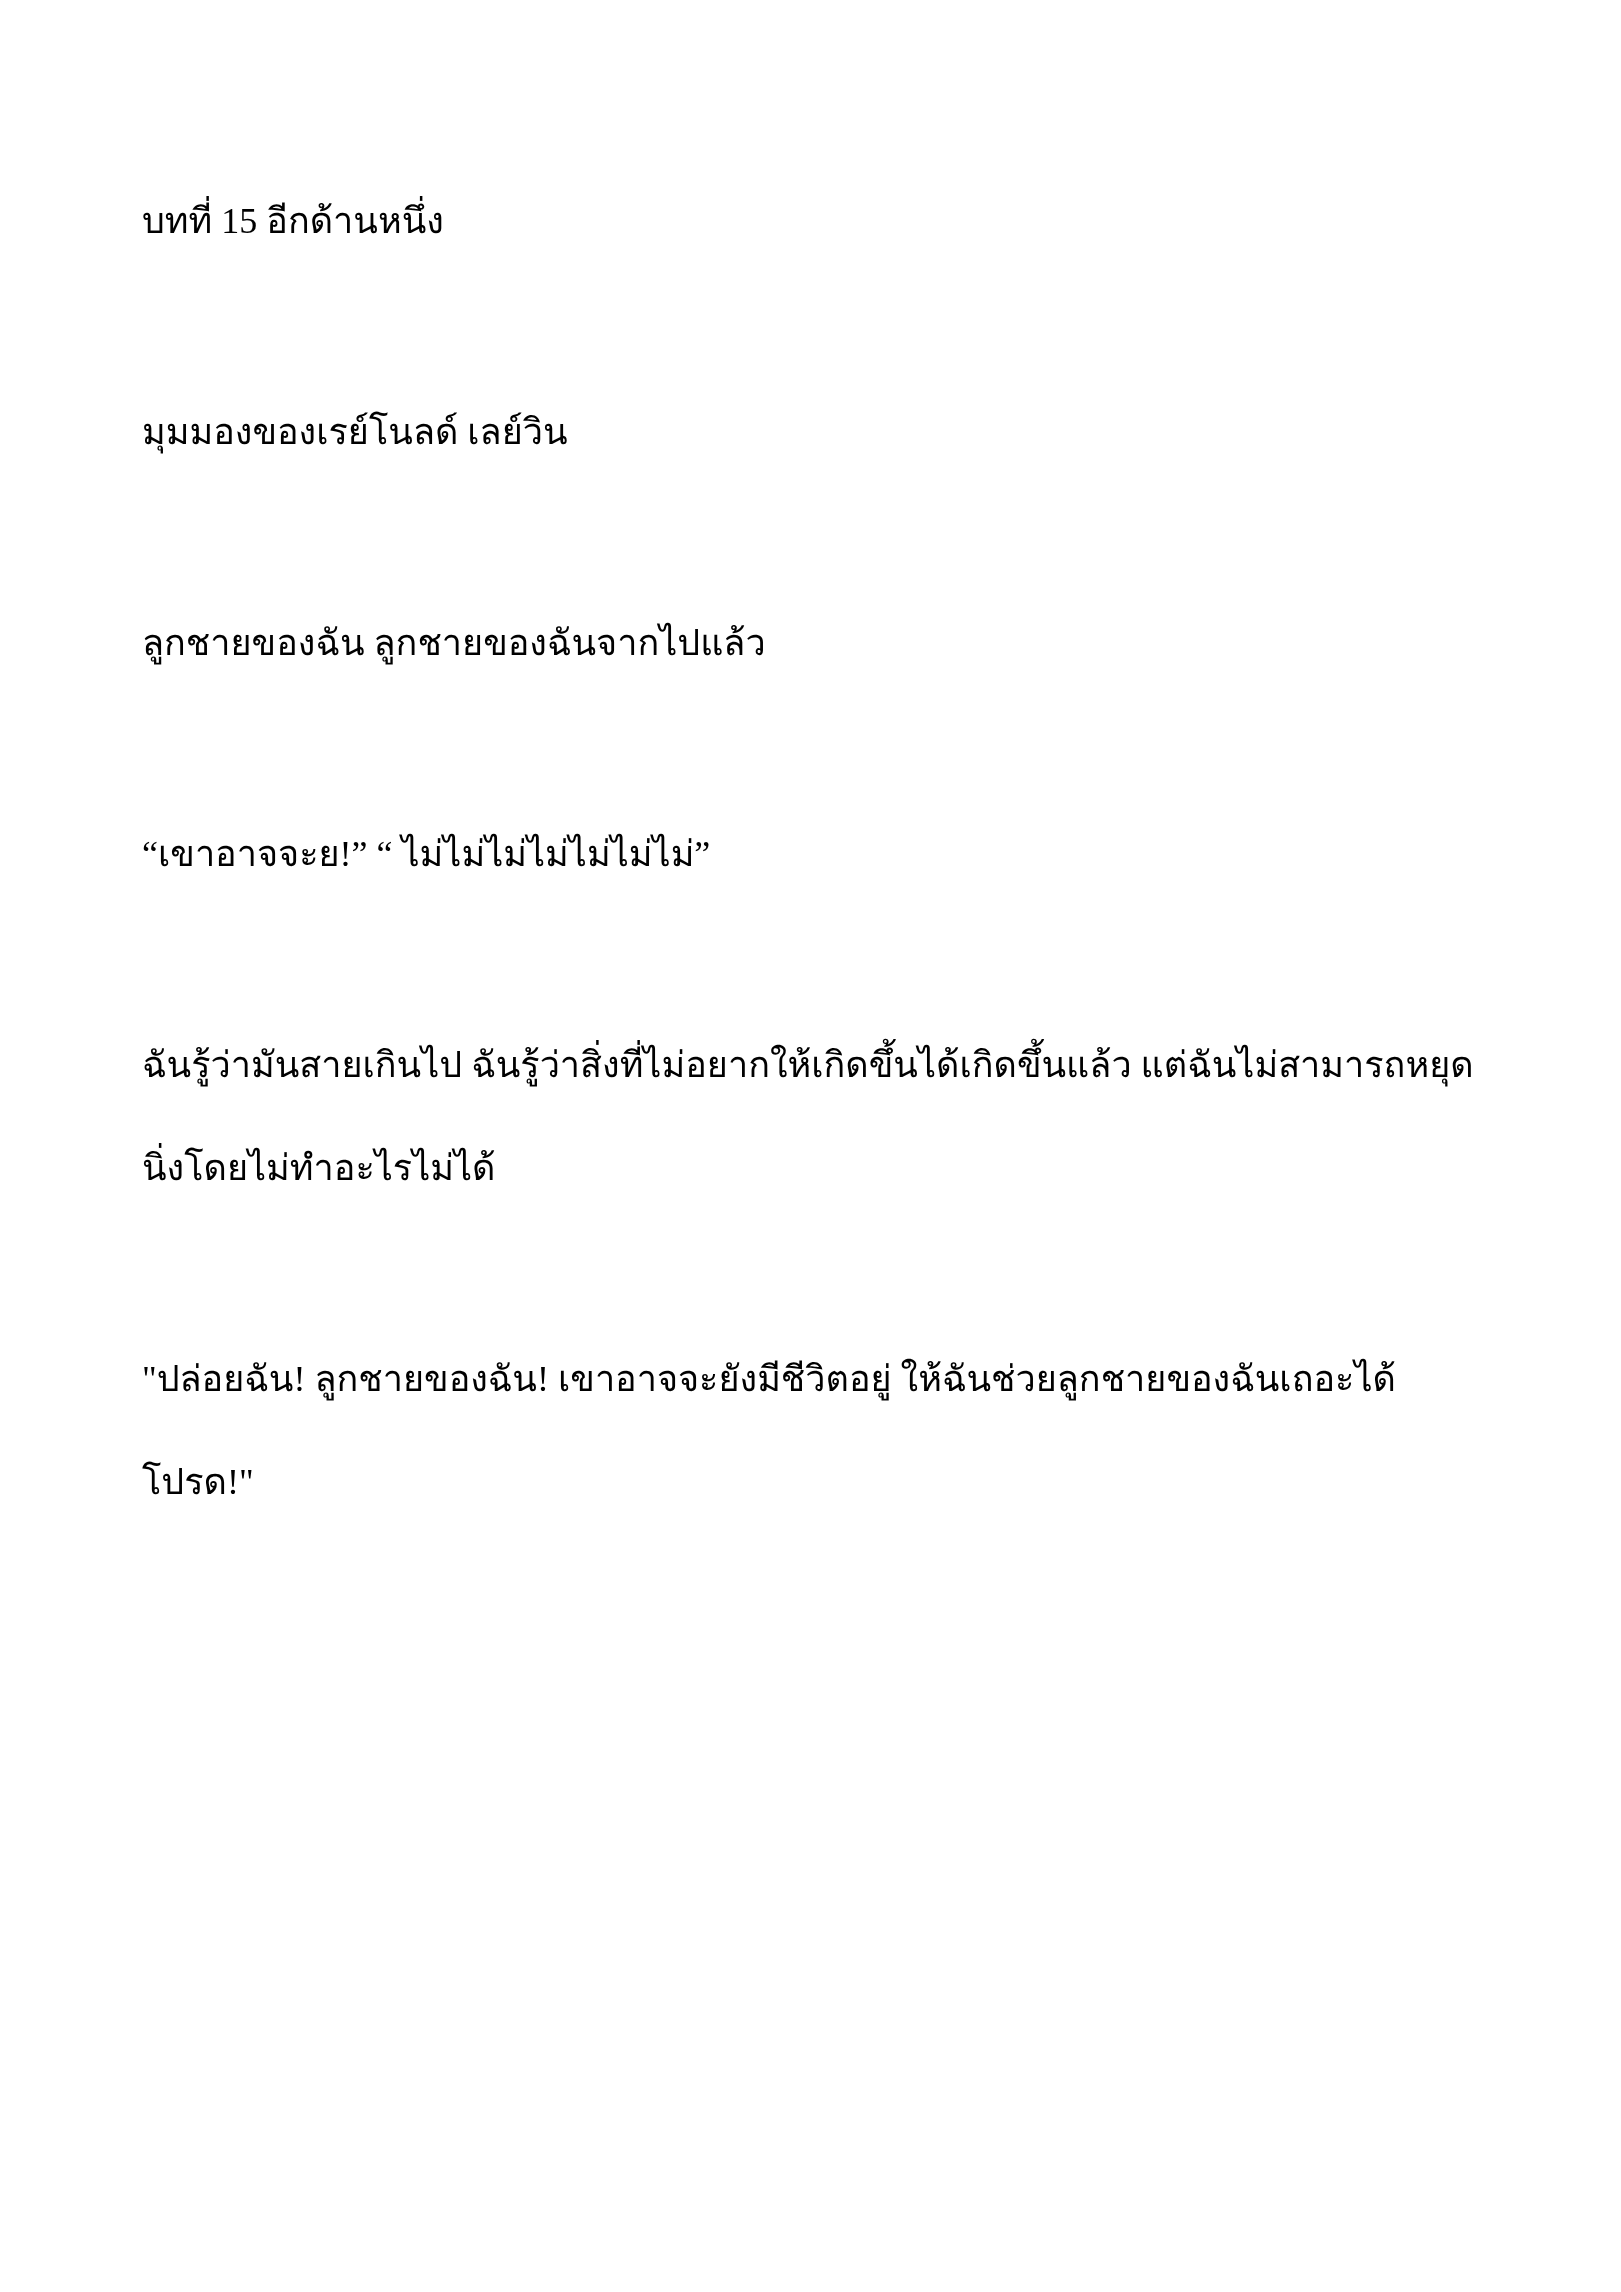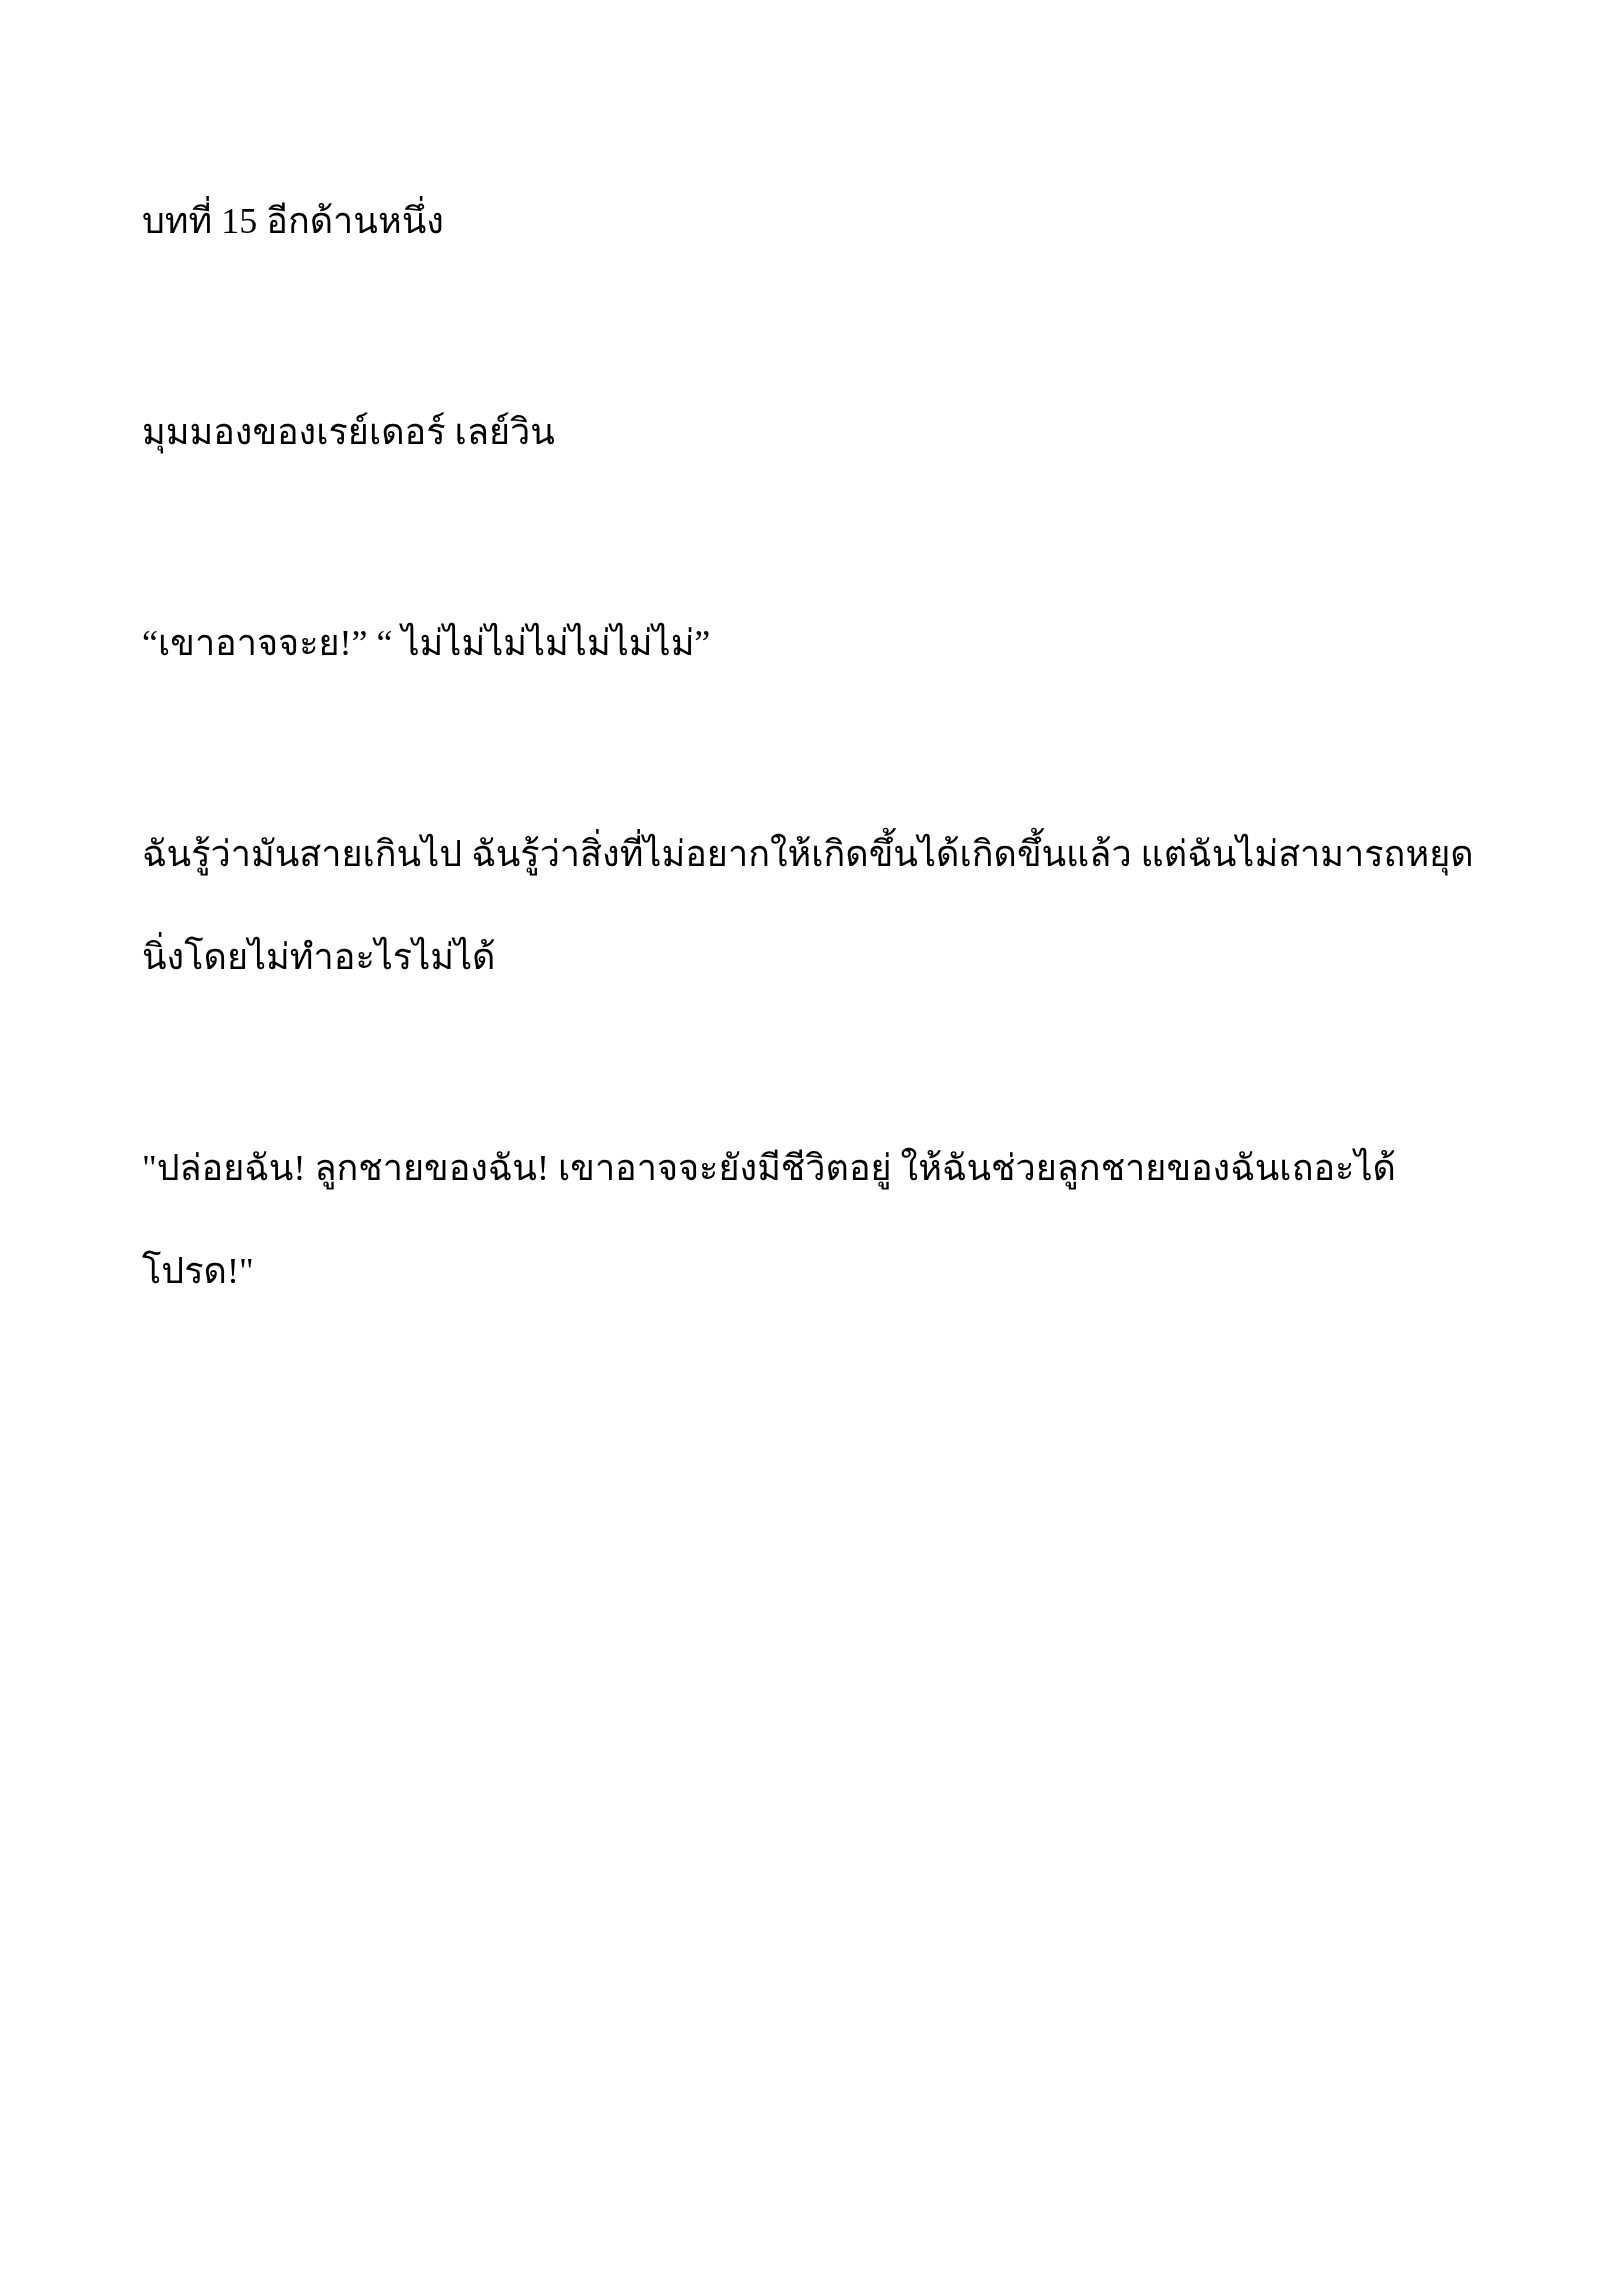--- a/index.html
+++ b/index.html
@@ -29,18 +29,19 @@
     text-align: left;
     word-break: normal;
     white-space: normal;
   }
 </style>
 </head>
 <body>
 
 <div class="page">
   <p class="para">บทที่ 15 อีกด้านหนึ่ง</p>
-  <p class="para">มุมมองของเรย์เดอร์ เลย์วิน</p>
+  <p class="para">มุมมองของเรย์โนลด์ เลย์วิน</p>
+  <p class="para">ลูกชายของฉัน ลูกชายของฉันจากไปแล้ว</p>
   <p class="para">“เขาอาจจะย!” “ ไม่ไม่ไม่ไม่ไม่ไม่ไม่”</p>
   <p class="para">ฉันรู้ว่ามันสายเกินไป ฉันรู้ว่าสิ่งที่ไม่อยากให้เกิดขึ้นได้เกิดขึ้นแล้ว แต่ฉันไม่สามารถหยุดนิ่งโดยไม่ทำอะไรไม่ได้</p>
   <p class="para">"ปล่อยฉัน! ลูกชายของฉัน! เขาอาจจะยังมีชีวิตอยู่ ให้ฉันช่วยลูกชายของฉันเถอะได้ โปรด!"</p>
 </div>
 
 
 </body></html>

